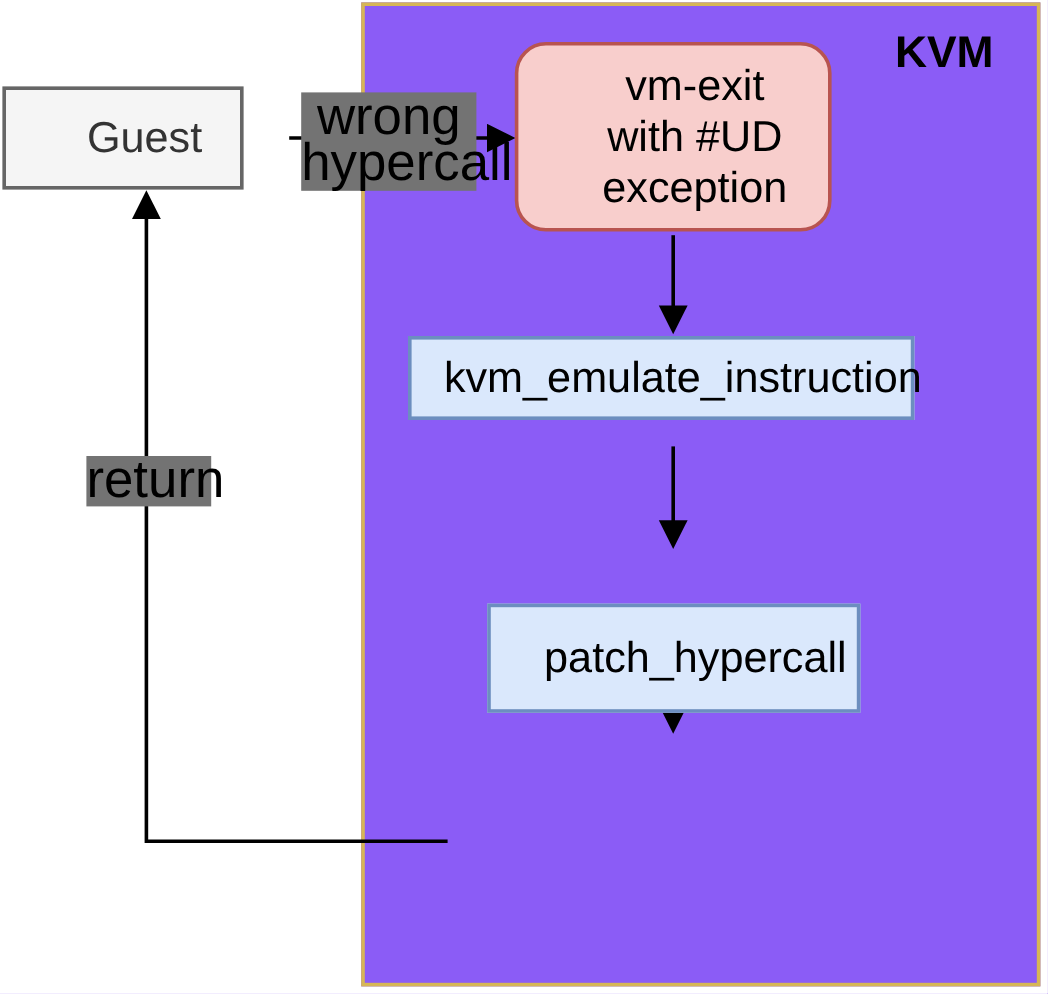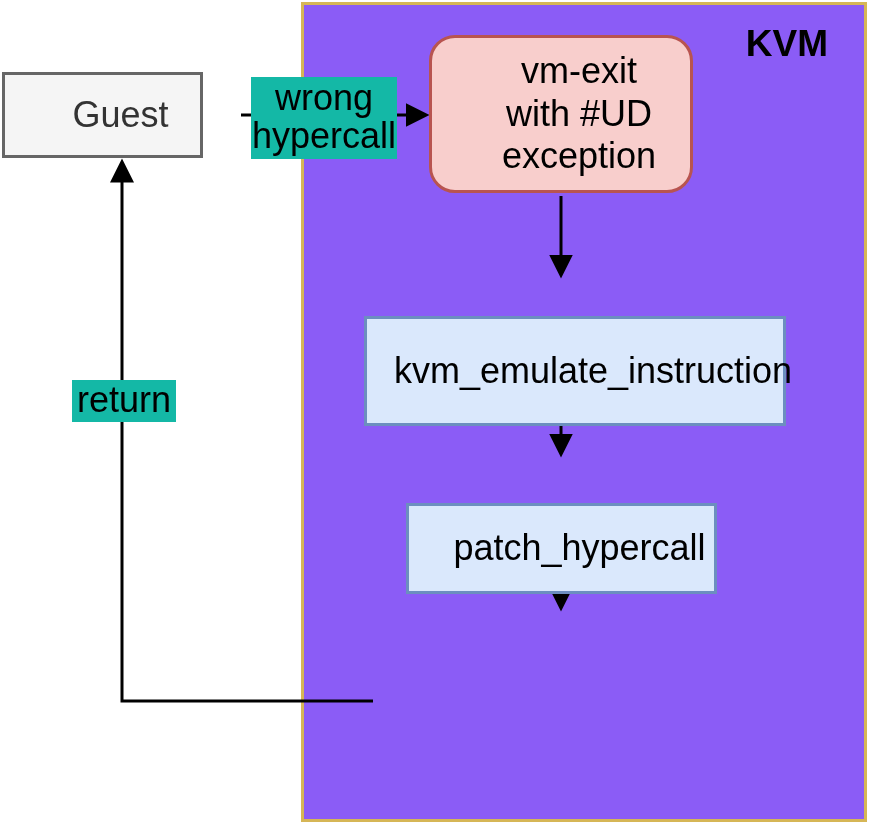--- a/index.html
+++ b/index.html
@@ -58,29 +58,29 @@
     left: 429px; top: 35px;
     width: 264px; height: 158px;
     background: #f8cecc;
     border: 3px solid #b85450;
     border-radius: 26px;
   }
   .blue {
     background: #dae8fc;
     border: 3px solid #6c8ebf;
   }
-  .node-emulate { left: 364px; top: 280px; width: 422px; height: 110px; margin-top: 36px; }
+  .node-emulate { left: 340px; top: 280px; width: 422px; height: 70px; }
   .node-patch   { left: 406px; top: 459px; width: 311px; height: 91px; margin-top: 44px; }
   .node-write   { left: 373px; top: 613px; width: 373px; height: 178px; }
   .chip {
     position: absolute;
     z-index: 4;
-    background: #14b8a6;
+    background: #737373;
     text-align: center;
-    font-size: 36px;
+    font-size: 44px;
     line-height: 38px;
     color: #000000;
   }
   .chip-wrong  { left: 251px; top: 77px; width: 146px; padding: 2px 0 4px 0; }
   .chip-return { left: 72px;  top: 380px; width: 104px; padding: 1px 0 3px 0; }
 </style>
 </head>
 <body>
 
 <div class="stage">

